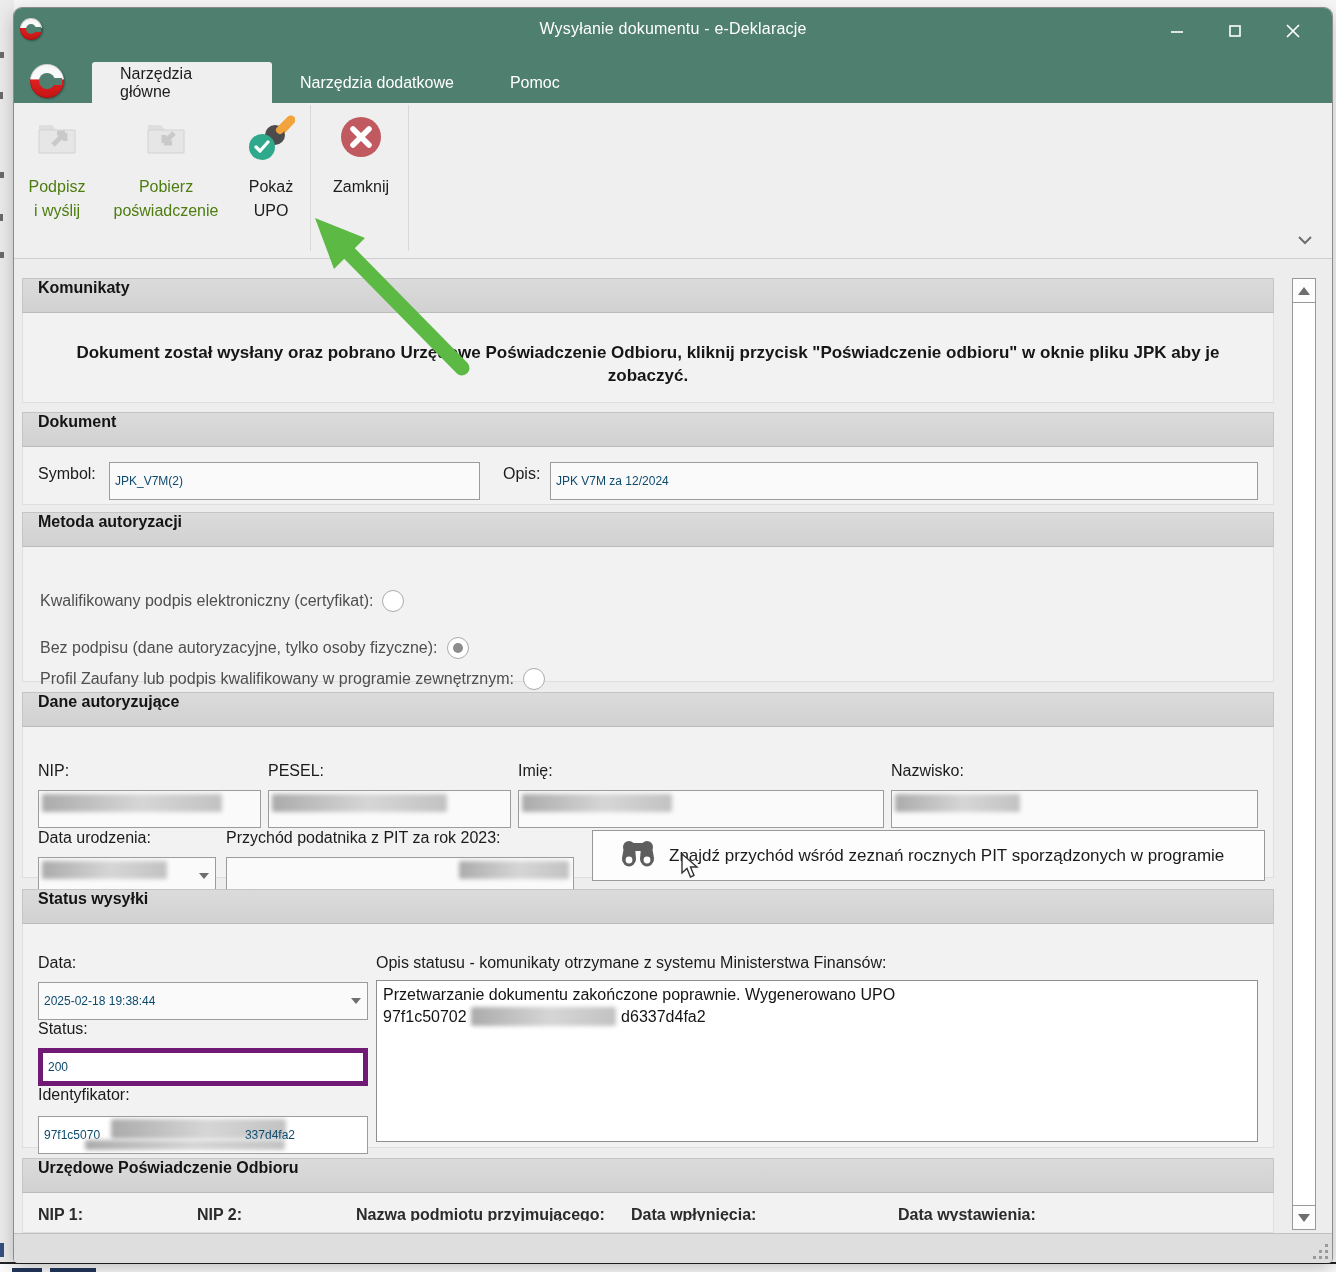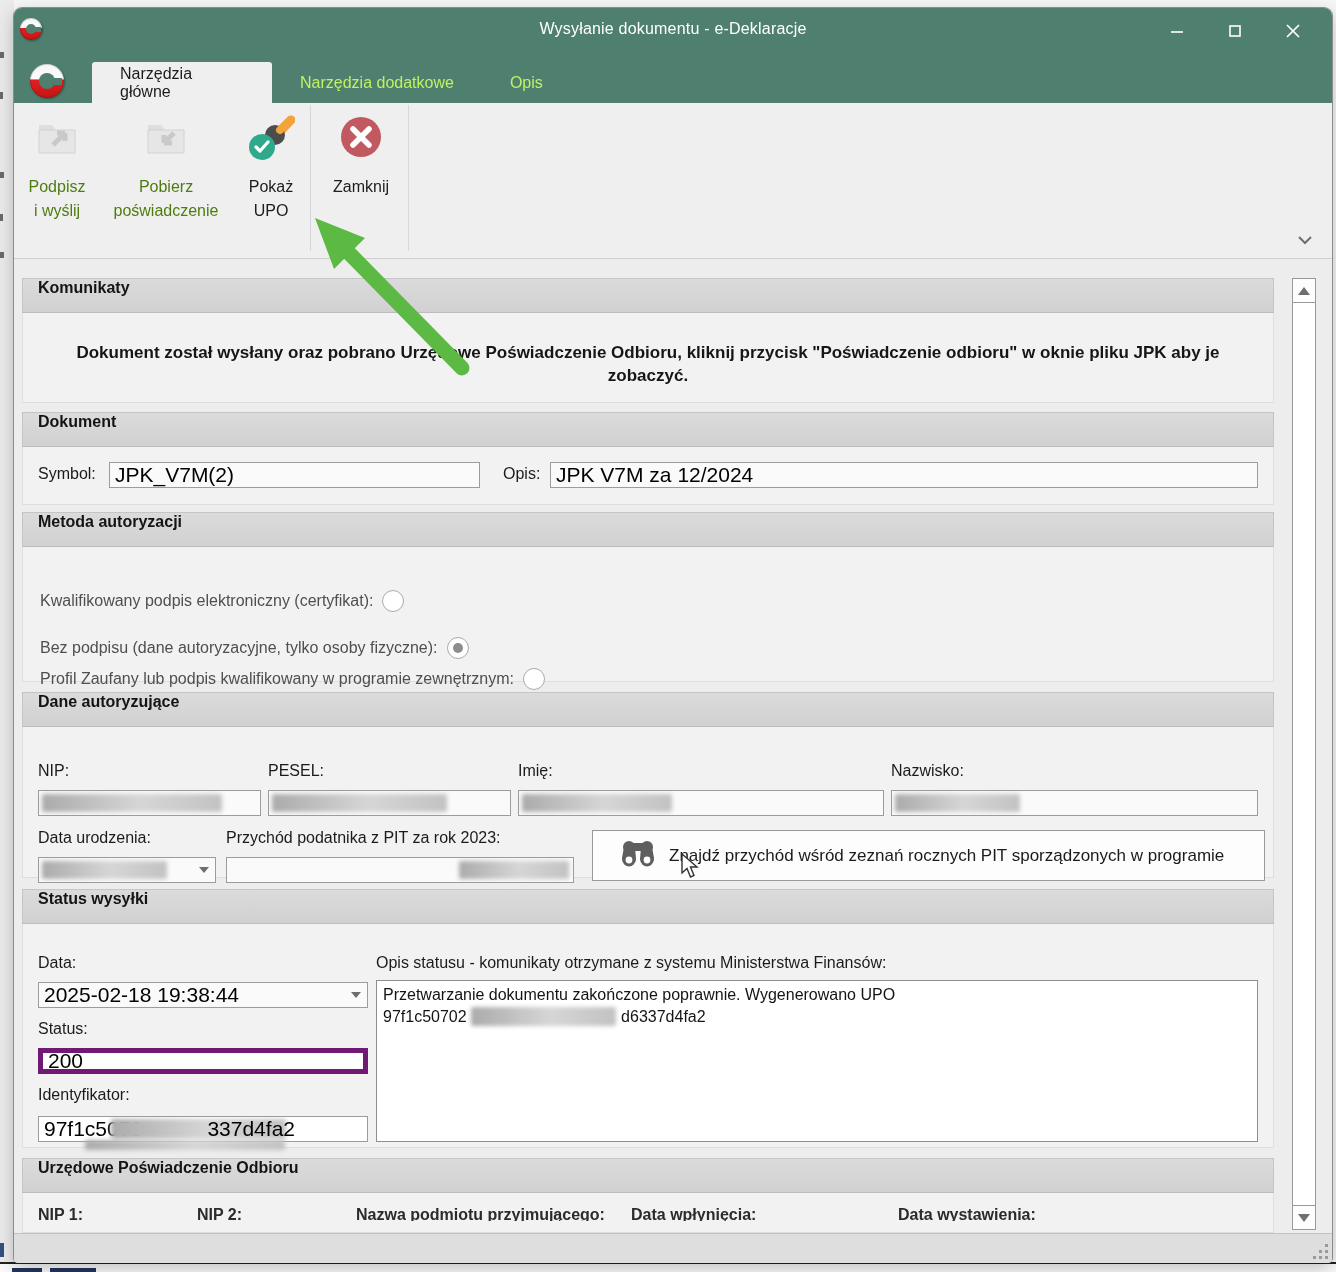--- a/index.html
+++ b/index.html
@@ -44,21 +44,21 @@
   .logo-small{left:6px;top:10px;width:22px;height:22px;position:absolute;}
   .logo-small::after{left:6px;top:6px;width:10px;height:10px;}
   .logo-small::before{content:"";position:absolute;right:1px;top:9px;width:8px;height:5px;background:#4e7f6f;}
   .logo-big{left:16px;top:56px;width:34px;height:34px;position:absolute;}
   .logo-big::after{left:9px;top:9px;width:16px;height:16px;}
   .logo-big::before{content:"";position:absolute;right:2px;top:14px;width:12px;height:7px;background:#4e7f6f;}
 
   .tabs{position:absolute;left:78px;top:54px;height:41px;display:flex;}
   .tab{
     height:41px;display:flex;align-items:center;justify-content:center;
-    color:#bef264;font-size:16px;padding:0 28px;
+    color:#ffffff;font-size:16px;padding:0 28px;
   }
   .tab.active{
     background:#f0eff0;color:#1c1c1c;border-radius:3px 3px 0 0;
     width:124px;padding:0 28px;
   }
 
   
   .ribbon{
     position:absolute;left:0;top:95px;width:100%;height:155px;
     background:#f0eff0;border-bottom:1px solid #cfcecf;
@@ -79,22 +79,22 @@
     height:35px;background:linear-gradient(180deg,#dcdbdc,#d2d1d2);
     border:1px solid #c6c5c6;border-bottom:1px solid #bdbcbd;box-sizing:border-box;
     display:flex;align-items:flex-start;padding-left:15px;
     font-size:16px;font-weight:bold;color:#141414;
   }
   .sec-body{
     background:#f3f2f3;border:1px solid #dededd;border-top:none;box-sizing:border-box;position:relative;
   }
   .lbl{position:absolute;font-size:16px;color:#1b1b1b;white-space:nowrap;}
   .tbox{
-    position:absolute;height:26px;box-sizing:border-box;background:#fbfafb;
-    border:1px solid #9d9c9d;font-size:21px;color:#000000;
+    position:absolute;height:38px;box-sizing:border-box;background:#fbfafb;
+    border:1px solid #9d9c9d;font-size:12px;color:#0c4a6e;
     display:flex;align-items:center;padding:0 5px;white-space:nowrap;overflow:hidden;
   }
   .tbox.white{background:#ffffff;}
   .tbox.focused{border:5px solid #701a75;}
   .combo-arrow{
     position:absolute;right:6px;top:50%;transform:translateY(-50%);
     width:0;height:0;border-left:5px solid transparent;border-right:5px solid transparent;
     border-top:6px solid #6e6e6e;
   }
   .blur-blob{
@@ -189,21 +189,21 @@
       <div class="win-btn">
         <svg width="16" height="16" viewBox="0 0 16 16">
             <path d="M2 2 L14 14 M14 2 L2 14" stroke="#fff" stroke-width="1.7"></path>
           </svg>
       </div>
     </div>
     <div class="logo-e logo-big"></div>
     <div class="tabs">
       <div class="tab active">Narzędzia główne</div>
       <div class="tab">Narzędzia dodatkowe</div>
-      <div class="tab">Opis</div>
+      <div class="tab">Pomoc</div>
     </div>
   </div>
 
   <div class="ribbon">
 
     <div class="rb-btn disabled" style="left:0;width:86px;">
       <span class="rb-icon">
         <svg width="48" height="44" viewBox="0 0 48 44">
           <path d="M6 10 h13 l4 5 h19 v23 H6 z" fill="#dedede"></path>
           <path d="M6 15 h36 v23 H6 z" fill="#e6e6e6" stroke="#d2d2d2"></path>

